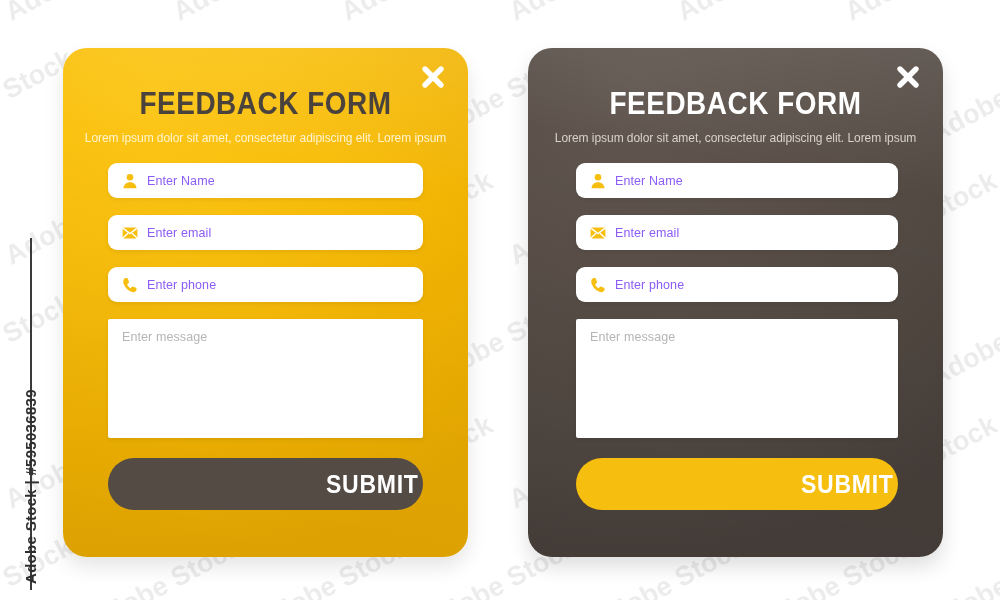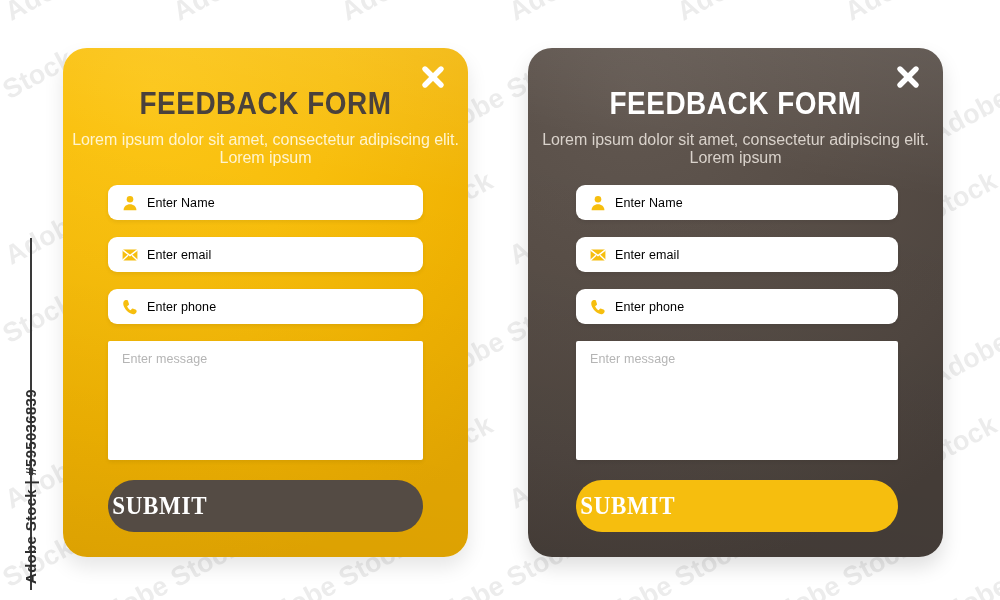--- a/index.html
+++ b/index.html
@@ -96,21 +96,21 @@
     letter-spacing:.6px;
     transform:scaleX(0.9);
     line-height:1;
   }
   .yellow .title{ color:#4A423C; padding-top:40px; }
   .dark   .title{ color:#FFFFFF;  padding-top:40px; }
 
   .subtitle{
     margin:0;
     text-align:center;
-    font-size:16px;
+    font-size:12px;
     letter-spacing:-0.05px;
     padding-top:12px;
   }
   .yellow .subtitle{ color:#FFF4CF; }
   .dark   .subtitle{ color:#D9D2CB; }
 
   .fields{ padding:18px 45px 0 45px; }
   .dark .fields{ padding:18px 45px 0 48px; }
 
   .field{
@@ -124,21 +124,21 @@
     box-shadow:0 2px 4px rgba(0,0,0,0.07);
   }
   .field .ico{
     width:16px;height:16px;
     margin-left:14px;margin-right:9px;
     flex:0 0 auto;
     display:block;
   }
   .field .ph{
     font-size:12.5px;
-    color:#000000;
+    color:#8b5cf6;
     letter-spacing:.1px;
   }
 
   .textarea{
     position:relative;
     height:119px;
     background:#ffffff;
     border-radius:2px;
     margin-top:3px;
     box-shadow:0 2px 4px rgba(0,0,0,0.07);
@@ -148,22 +148,22 @@
     font-size:12.5px;color:#B5B5B5;letter-spacing:.1px;
   }
 
   .submit-wrap{ padding:20px 45px 0 45px; }
   .dark .submit-wrap{ padding:20px 45px 0 48px; }
   .submit{
     height:52px;
     border-radius:26px;
     border:0;
     width:100%;
-    display:flex;align-items:center;justify-content:flex-start;
-    font-family:Liberation Serif, serif;
+    display:flex;align-items:center;justify-content:flex-end;
+    font-family:Liberation Sans, sans-serif;
     font-weight:700;
     font-size:25px;
     letter-spacing:.8px;
     cursor:pointer;
     transform-origin:center;
   }
   .yellow .submit{ background:#544B44; color:#FFFFFF; }
   .dark   .submit{ background:#F6BE0E; color:#FFFFFF; }
   .submit span{ transform:scaleX(0.92); display:inline-block; }
 </style>

